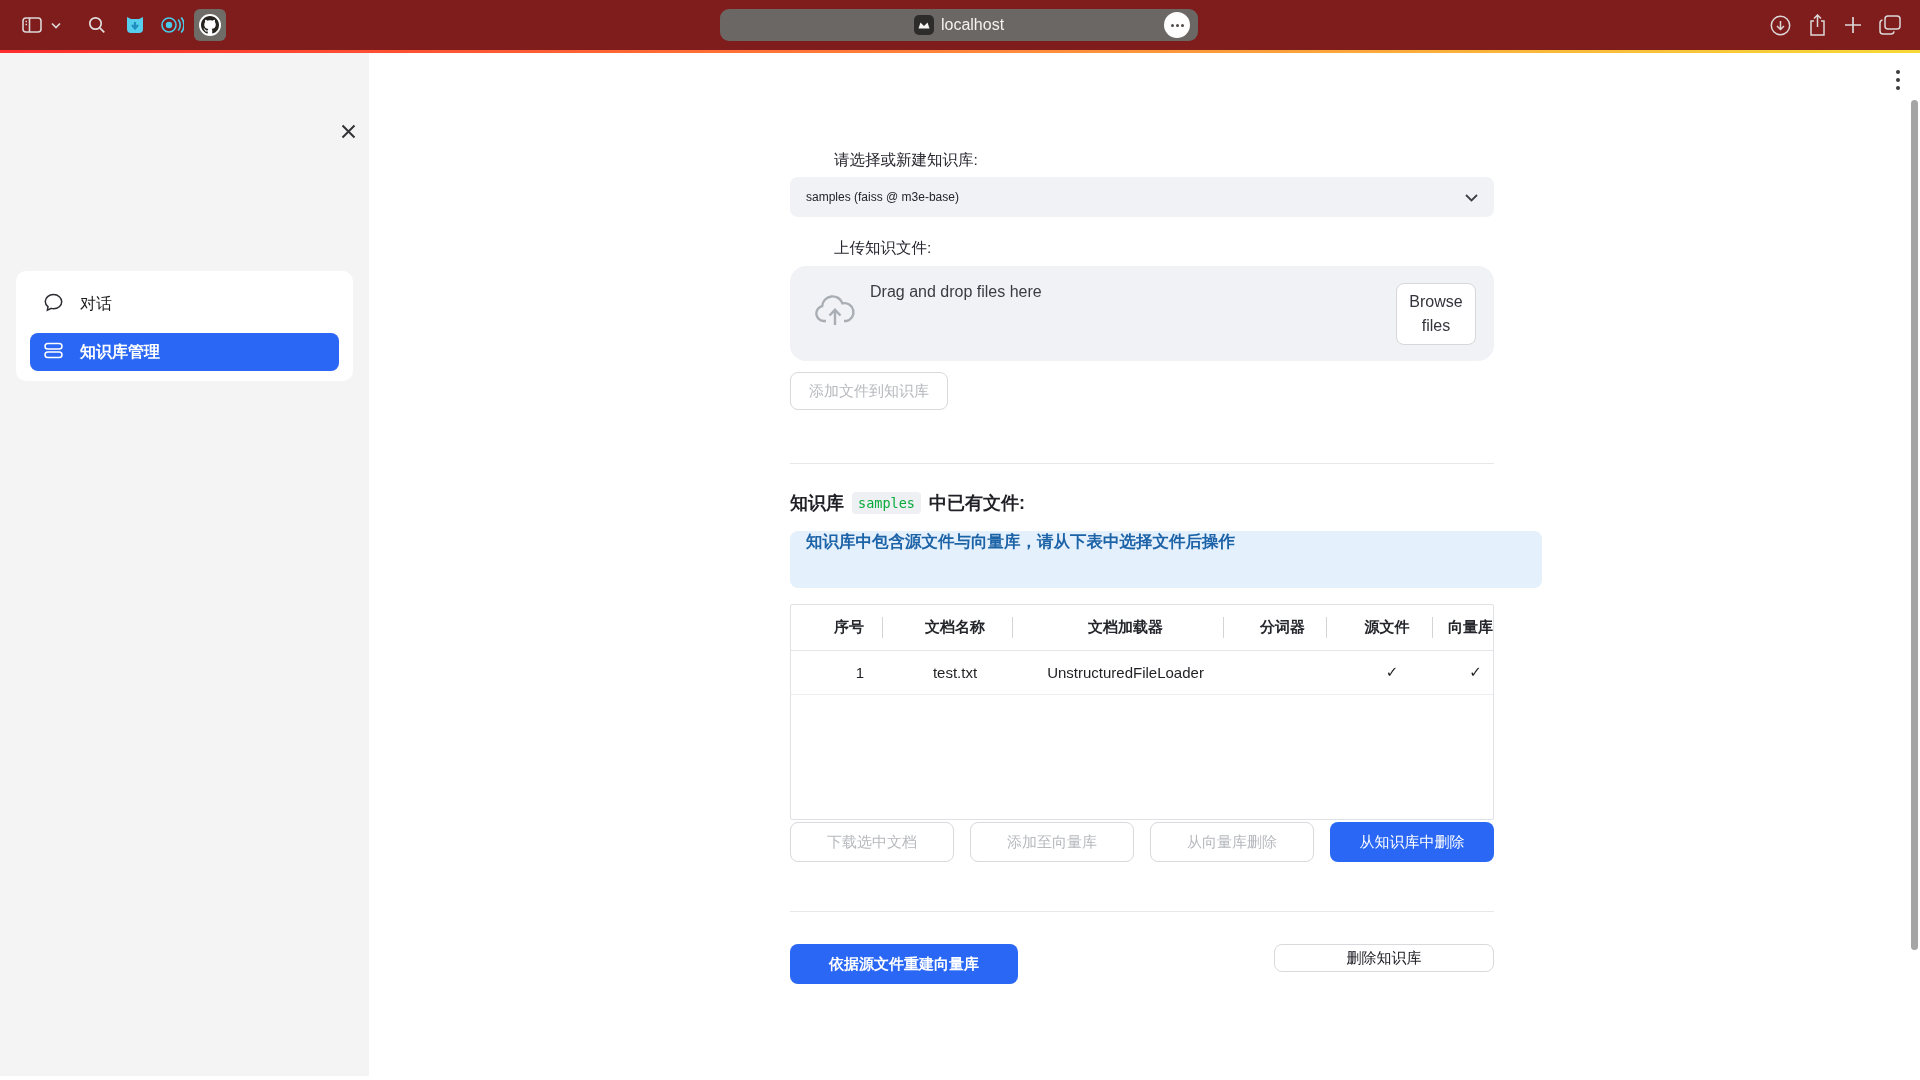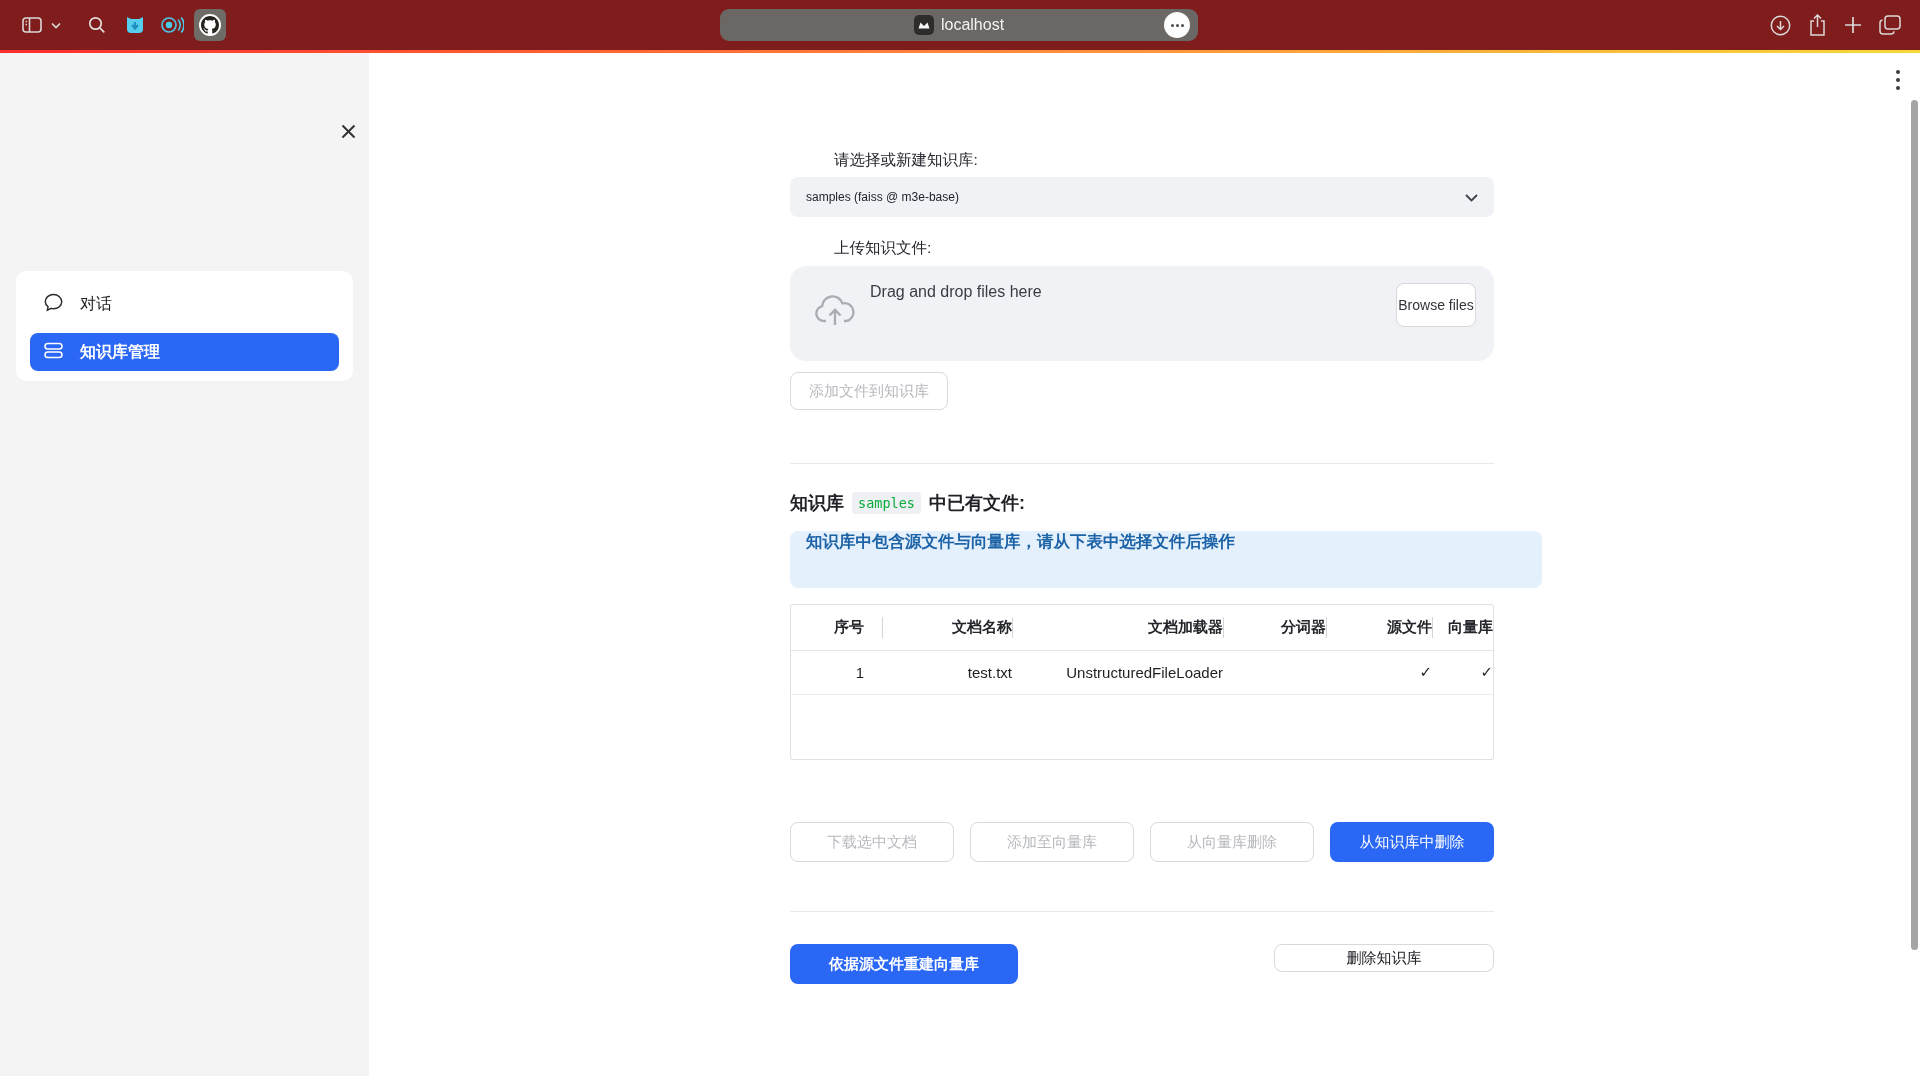--- a/index.html
+++ b/index.html
@@ -62,22 +62,22 @@
     background:#f0f2f6; border-radius:8px; display:flex; align-items:center;
     padding:0 16px; cursor:pointer; }
   .selectbox .sel-value { font-size:12px; color:#24242b; flex:1; }
 
   .dropzone { position:absolute; left:790px; top:266px; width:704px; height:95px;
     background:#f1f2f5; border-radius:16px; }
   .dz-title { position:absolute; left:80px; top:17px; font-size:16px; color:#3b3b43; }
   .dz-hint { position:absolute; left:80px; top:43px; width:520px; font-size:12.8px;
     line-height:17px; color:#7d8087; }
   .dz-cloud { position:absolute; left:24px; top:28px; }
-  .browse-btn { position:absolute; right:18px; top:17px; width:80px; height:44px;
-    background:#ffffff; border:1px solid #d7d8db; border-radius:8px; font-size:14px;
+  .browse-btn { position:absolute; right:18px; top:17px; width:80px; height:62px;
+    background:#ffffff; border:1px solid #d7d8db; border-radius:8px; font-size:16px;
     color:#33333b; display:flex; align-items:center; justify-content:center;
     text-align:center; line-height:24px; cursor:pointer; }
 
   .btn { border-radius:8px; font-size:15px; display:flex; align-items:center;
     justify-content:center; cursor:pointer; background:#fff; }
   .btn.disabled { border:1px solid #d8d9dc; color:#b7b9be; }
   .btn.primary { background:var(--primary,#2a67f4); color:#ffffff; border:none; }
   .btn.neutral { border:1px solid #d8d9dc; color:#202027; }
   .add-files { position:absolute; left:790px; top:372px; width:158px; height:38px; }
 
@@ -87,24 +87,24 @@
     font-weight:bold; color:#202027; display:flex; align-items:center; }
   .kb-heading code { font-family:"DejaVu Sans Mono","Liberation Mono",monospace;
     font-size:13.5px; font-weight:normal; color:var(--code-green,#09ab3b);
     background:#eef0f3; border-radius:4px; padding:3px 6px; margin:0 8px; }
 
   .info-alert { position:absolute; left:790px; top:531px; width:752px; height:57px;
     background:var(--info-bg,#e4f0fb); border-radius:8px; display:flex;
     align-items:flex-start; padding:0 16px; }
   .info-alert span { color:var(--info-text,#1d63a8); font-size:16.5px; font-weight:bold; }
 
-  .table-wrap { position:absolute; left:790px; top:604px; width:704px; height:156px;
+  .table-wrap { position:absolute; left:790px; top:604px; width:704px; height:216px;
     border:1px solid #e0e1e4; border-radius:2px; background:#fff; overflow:hidden; }
   table { border-collapse:collapse; table-layout:fixed; width:702px; }
-  th,td { font-size:15px; text-align:right; padding-left:16px; white-space:nowrap;
+  th,td { font-size:15px; text-align:center; padding-left:16px; white-space:nowrap;
     overflow:hidden; }
   th { height:45px; color:#24262b; font-weight:bold; border-bottom:1px solid #e4e5e8;
     position:relative; }
   th + th::before { content:""; position:absolute; left:0; top:12px; width:1px;
     height:21px; background:#d2d4d8; }
   td { height:44px; color:#1f1f24; border-bottom:1px solid #ededef; }
   .col-idx { text-align:right; padding-right:18px; }
   .col-check { padding-left:26px; }
 
   .actions { position:absolute; left:790px; top:822px; width:704px; display:flex;

